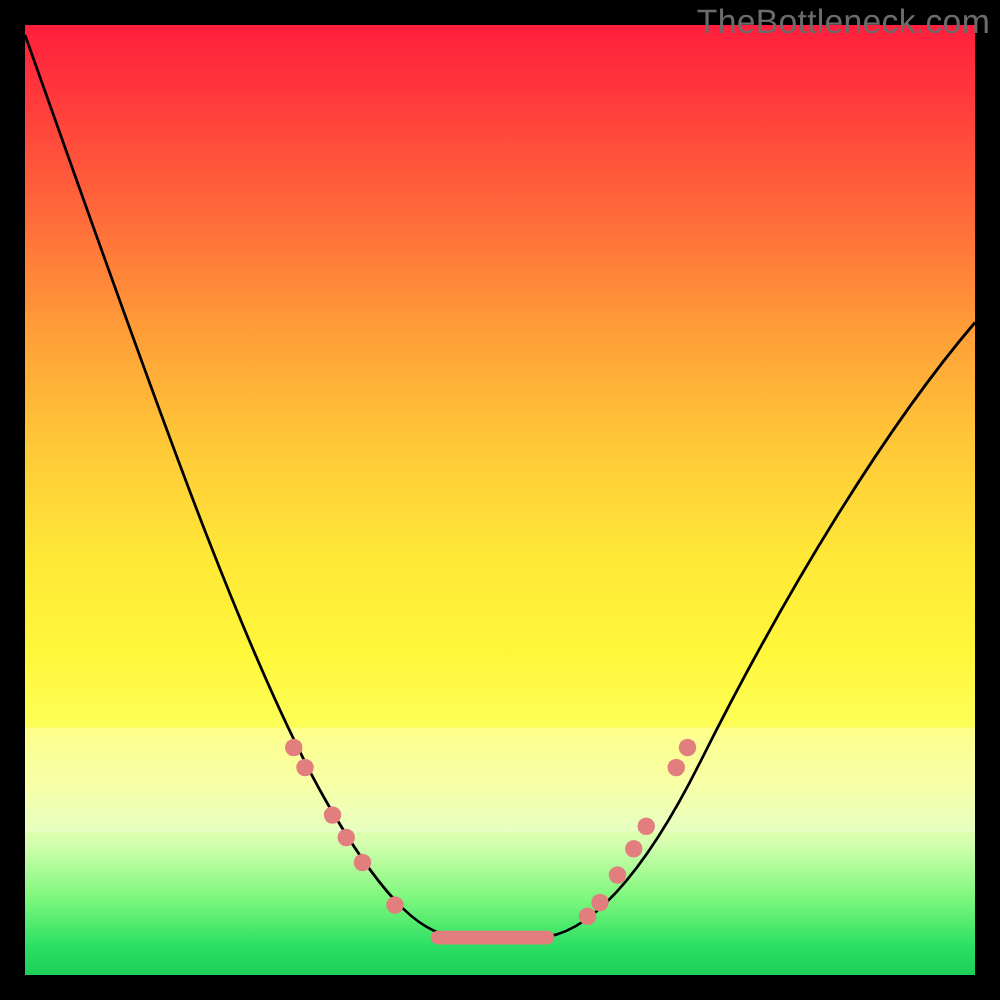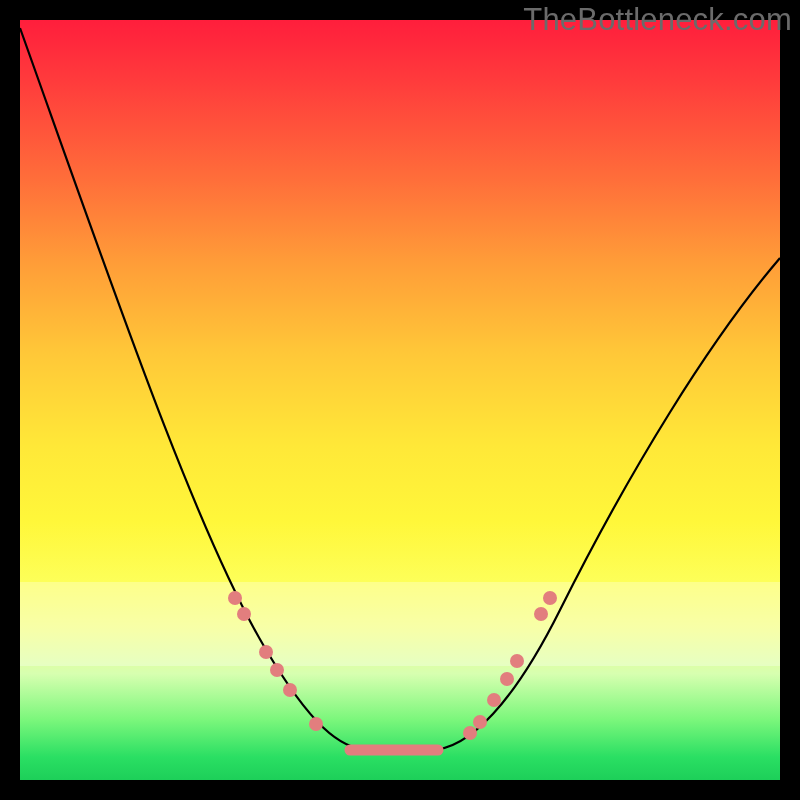--- a/index.html
+++ b/index.html
@@ -44,21 +44,21 @@
     position: absolute;
     left: 0;
     width: 100%;
     background: rgba(255,255,255,0.30);
   }
   .watermark {
     position: absolute;
     top: 2px;
     right: 8px;
     color: #6b6b6b;
-    font-size: 31px;
+    font-size: 27px;
     letter-spacing: 0.2px;
     font-weight: 400;
   }
   svg.curve {
     position: absolute;
     left: 0;
     top: 0;
     width: 760px;
     height: 760px;
     overflow: visible;

